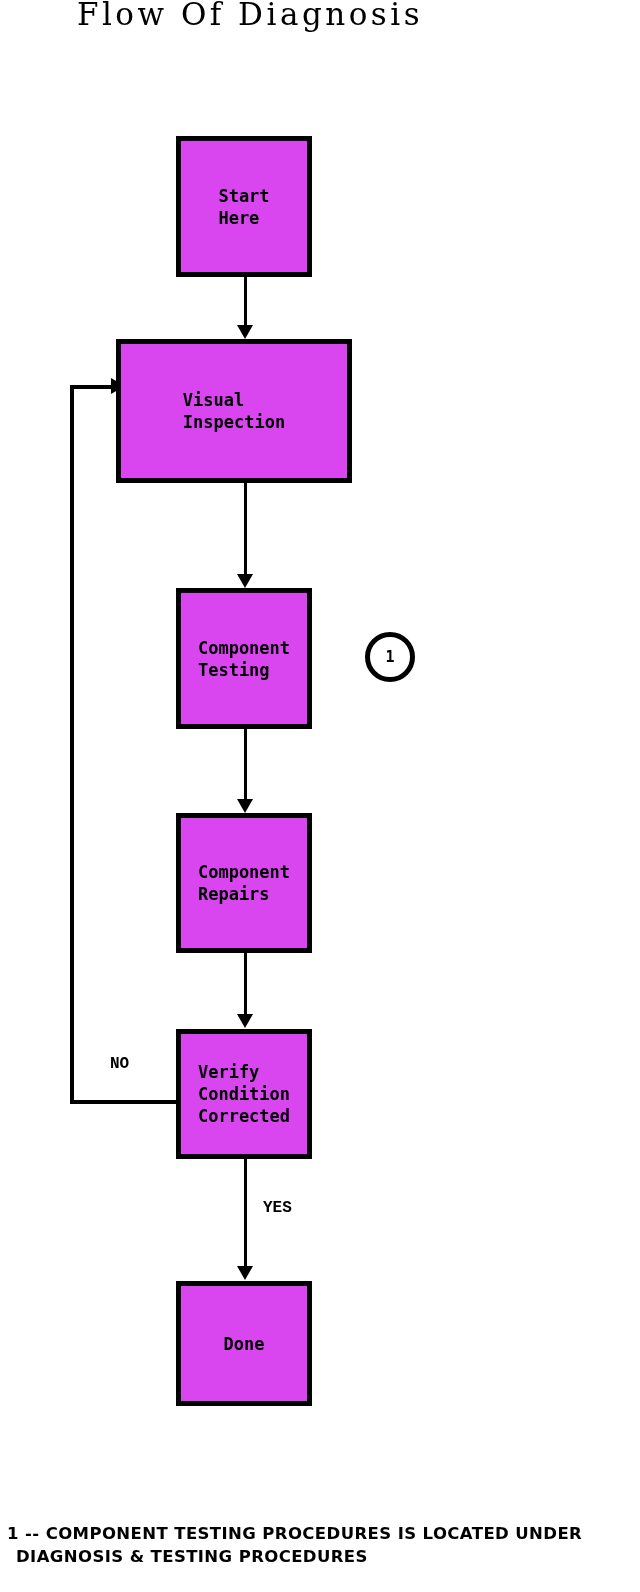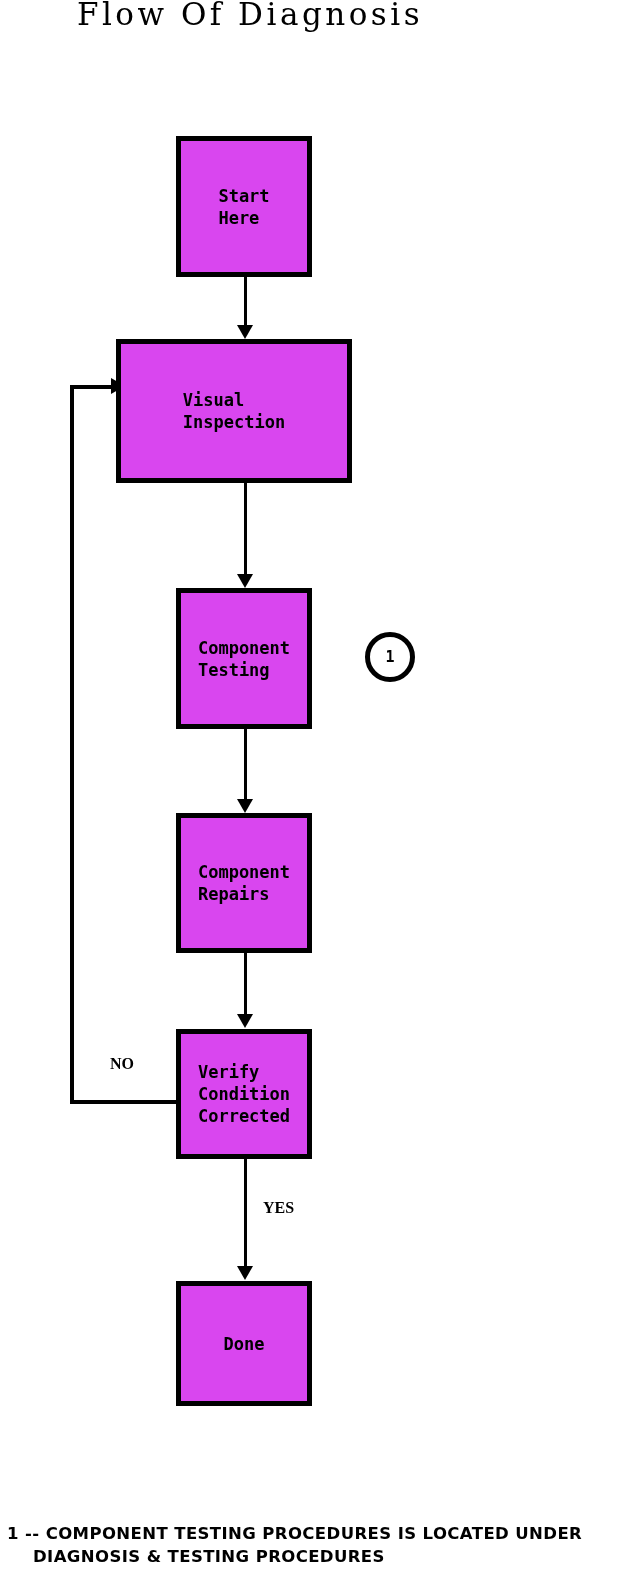--- a/index.html
+++ b/index.html
@@ -107,21 +107,21 @@
   #arrow-verify-done      { left: 237px; top: 1266px; }
   
   #loop-h-bottom          { left: 70px;  top: 1100px; width: 110px; }
   #loop-v                 { left: 70px;  top: 387px;  height: 716px; width: 4px; }
   #loop-h-top             { left: 70px;  top: 385px;  width: 47px; }
   #arrow-loop-visual      { left: 111px; top: 378px; }
 
   
   .branch-label {
     position: absolute;
-    font-family: Liberation Serif, serif;
+    font-family: Liberation Mono, monospace;
     font-size: 16px;
     font-weight: bold;
     color: #000000;
     white-space: pre;
   }
   #label-no  { left: 110px; top: 1055px; }
   #label-yes { left: 263px; top: 1199px; }
 
   
   #ref-marker-1 {
@@ -156,21 +156,21 @@
     color: #000000;
   }
   #footnote .fn-line {
     font-size: 16.5px;
     font-weight: bold;
     line-height: 23px;
     letter-spacing: 0.4px;
     white-space: pre;
   }
   #footnote .fn-line-1 { padding-left: 7px; }
-  #footnote .fn-line-2 { padding-left: 33px; }
+  #footnote .fn-line-2 { padding-left: 16px; }
 </style>
 </head>
 <body>
 
 <div id="page">
 
   <div id="diagram-title">Flow Of Diagnosis</div>
 
   <div class="conn-v" id="conn-start-visual"></div>
   <div class="arrow-down" id="arrow-start-visual"></div>

